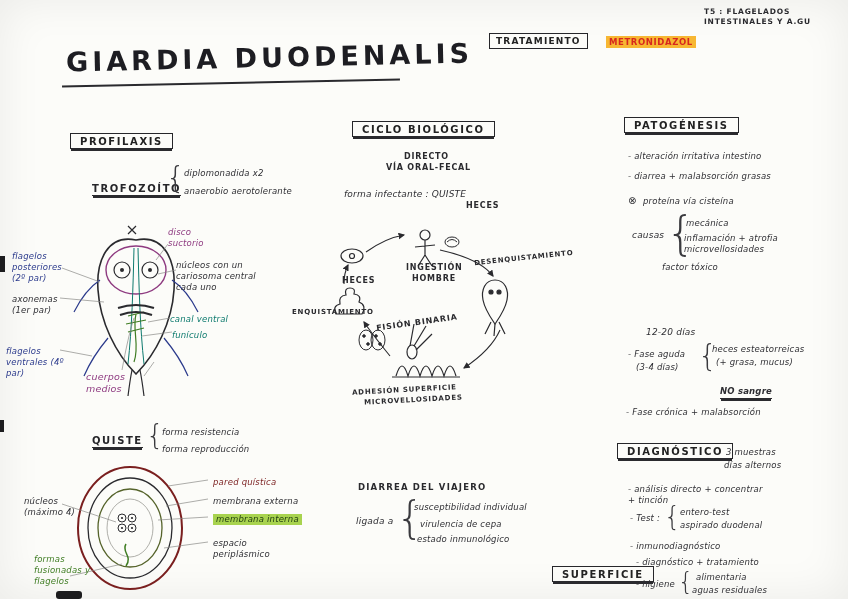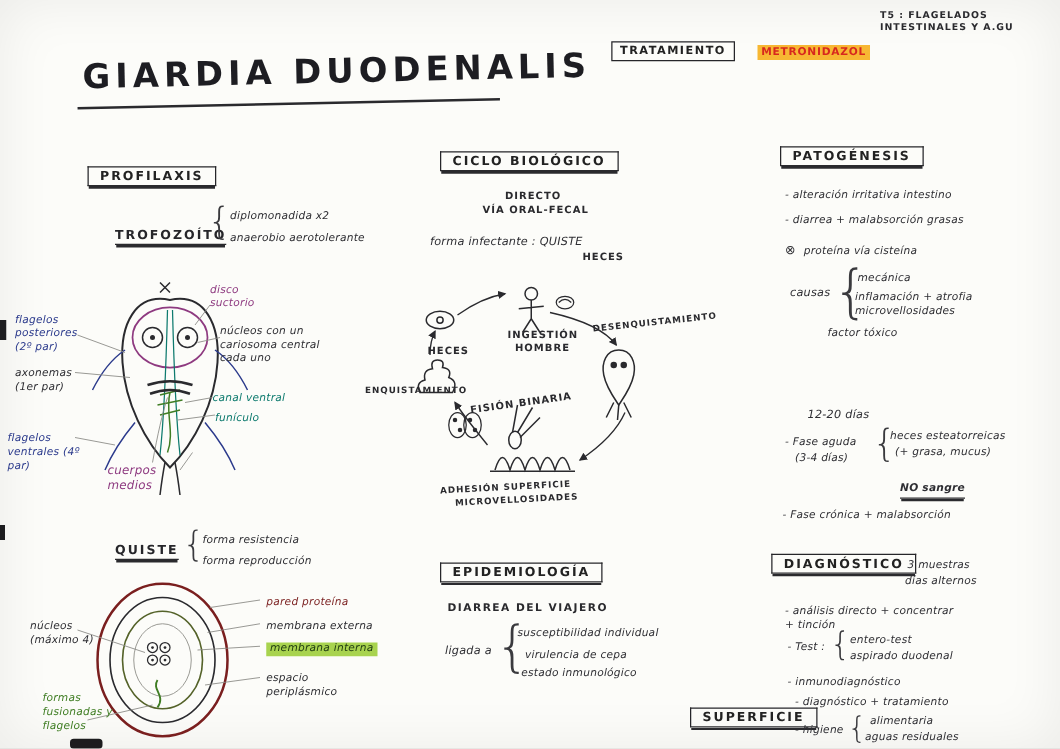--- a/index.html
+++ b/index.html
@@ -95,21 +95,21 @@
     <g fill="#2a2a2e">
       <circle cx="62" cy="58" r="1.1"></circle>
         <circle cx="72" cy="58" r="1.1"></circle>
       <circle cx="62" cy="68" r="1.1"></circle>
         <circle cx="72" cy="68" r="1.1"></circle>
     </g>
     <path d="M66,84 C61,92 73,96 66,106" stroke="#3f7d23" stroke-width="1.5" fill="none"></path>
     <path d="M108,26 L148,20 M106,46 L148,39 M98,60 L148,57 M104,88 L148,82 M56,62 L2,44 M62,104 L10,116" stroke="#8a8a86" stroke-width="0.7" fill="none"></path>
   </svg>
 
-  <div class="abs note darkred nw" style="left:213px; top:477px;">pared proteína</div>
+  <div class="abs note darkred nw" style="left:213px; top:477px;">pared quística</div>
   <div class="abs note nw" style="left:213px; top:496px;">membrana externa</div>
   <div class="abs note hl-green nw" style="left:213px; top:514px;">membrana interna</div>
   <div class="abs note" style="left:213px; top:538px; width:70px;">espacio periplásmico</div>
   <div class="abs note" style="left:24px; top:496px; width:60px;">núcleos (máximo 4)</div>
   <div class="abs note green" style="left:34px; top:554px; width:72px;">formas fusionadas y flagelos</div>
 
   <div class="abs boxed u-dbl" style="left:352px; top:121px;">CICLO BIOLÓGICO</div>
   <div class="abs caps" style="left:404px; top:152px;">DIRECTO</div>
   <div class="abs caps" style="left:386px; top:163px;">VÍA ORAL-FECAL</div>
   <div class="abs note nw" style="left:344px; top:189px; font-size:9px;">forma infectante : QUISTE</div>
@@ -172,21 +172,20 @@
 
   <div class="abs caps" style="left:342px; top:276px;">HECES</div>
   <div class="abs caps" style="left:406px; top:263px;">INGESTIÓN</div>
   <div class="abs caps" style="left:412px; top:274px;">HOMBRE</div>
   <div class="abs caps" style="left:474px; top:254px; font-size:7px; transform:rotate(-6deg);">DESENQUISTAMIENTO</div>
   <div class="abs caps" style="left:292px; top:308px; font-size:7px;">ENQUISTAMIENTO</div>
   <div class="abs caps" style="left:376px; top:318px; transform:rotate(-8deg);">FISIÓN BINARIA</div>
   <div class="abs caps" style="left:352px; top:386px; font-size:7px; transform:rotate(-3deg);">ADHESIÓN SUPERFICIE</div>
   <div class="abs caps" style="left:364px; top:396px; font-size:7px; transform:rotate(-3deg);">MICROVELLOSIDADES</div>
 
-  <div class="abs boxed u-dbl" style="left:352px; top:450px;">EPIDEMIOLOGÍA</div>
   <div class="abs caps" style="left:358px; top:482px; font-size:8.5px; letter-spacing:1.2px;">DIARREA DEL VIAJERO</div>
   <div class="abs note nw" style="left:356px; top:516px; font-size:9px;">ligada a</div>
   <div class="abs brace" style="left:396px; top:496px; font-size:44px;">{</div>
   <div class="abs note nw" style="left:414px; top:502px;">susceptibilidad individual</div>
   <div class="abs note nw" style="left:420px; top:519px;">virulencia de cepa</div>
   <div class="abs note nw" style="left:417px; top:534px;">estado inmunológico</div>
 
   <div class="abs boxed u-dbl" style="left:624px; top:117px;">PATOGÉNESIS</div>
   <div class="abs note nw" style="left:628px; top:151px;">- alteración irritativa intestino</div>
   <div class="abs note nw" style="left:628px; top:171px;">- diarrea + malabsorción grasas</div>

